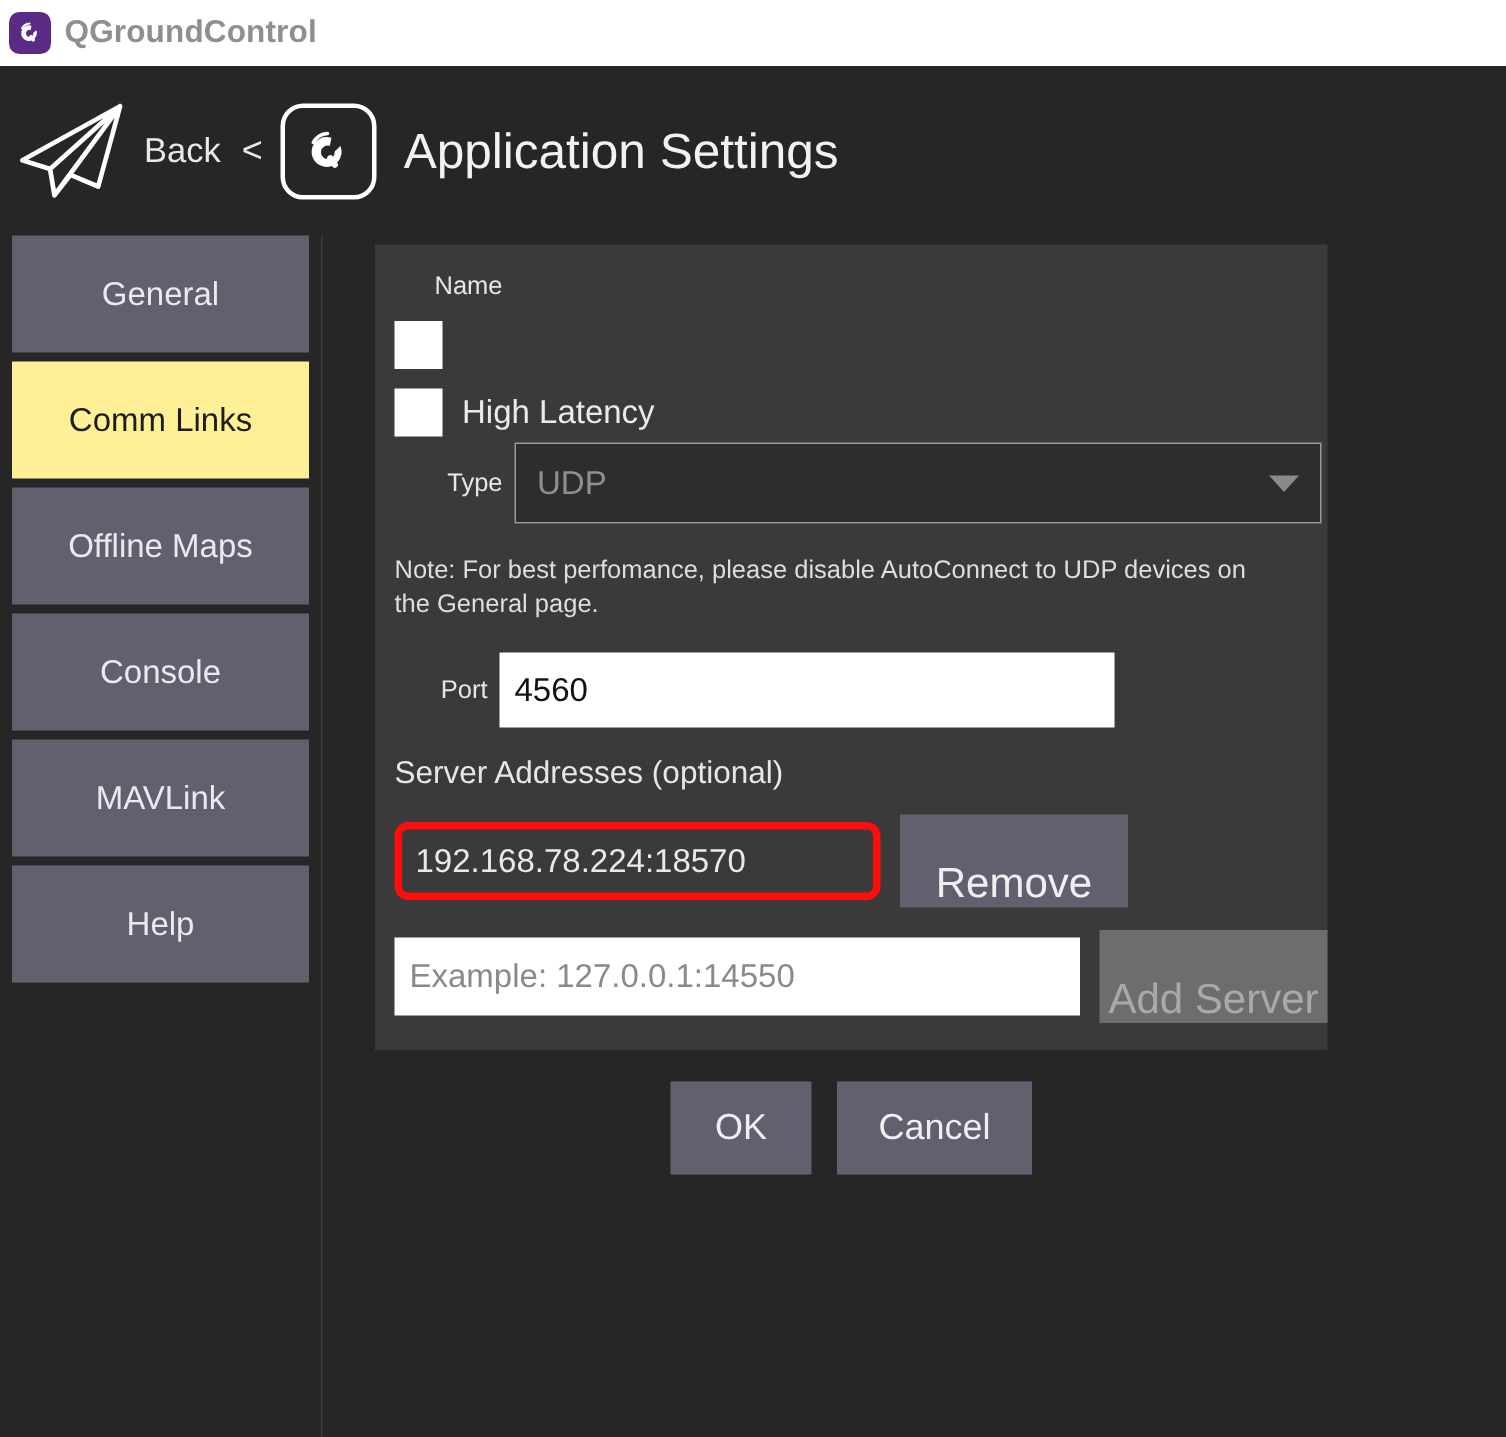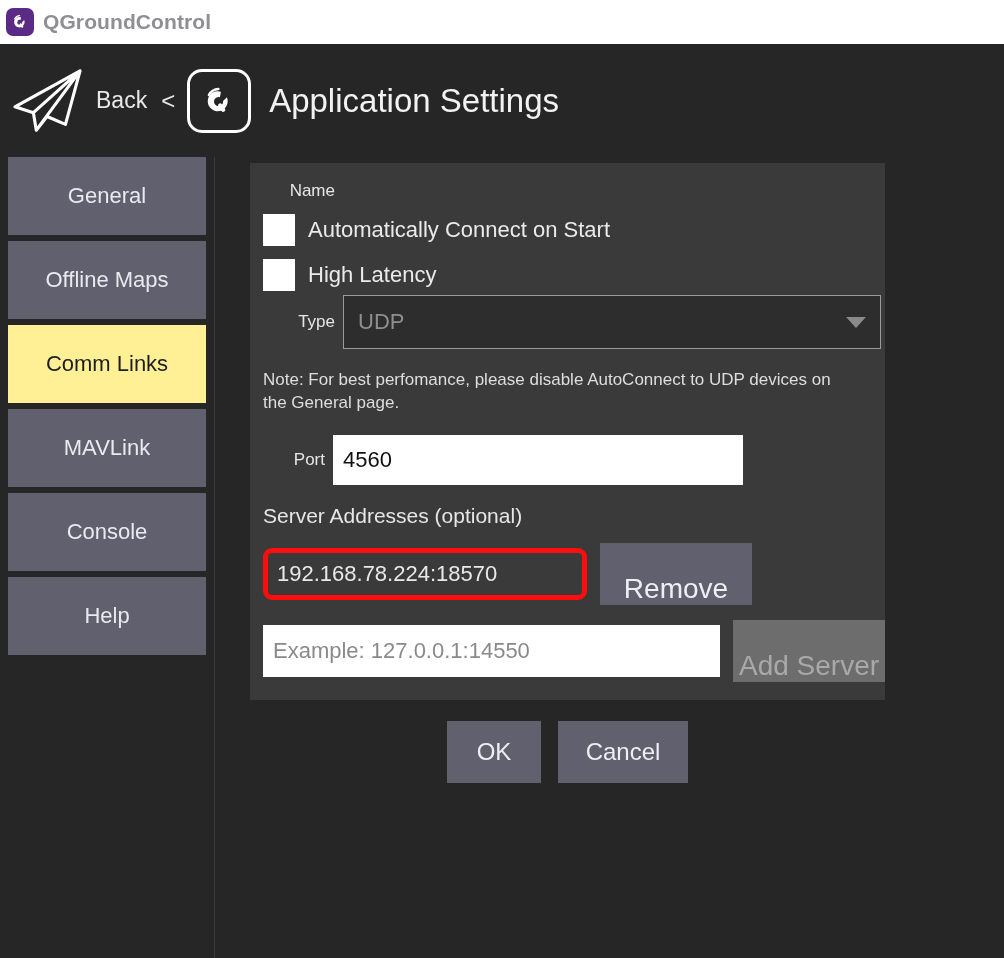--- a/index.html
+++ b/index.html
@@ -316,48 +316,47 @@
   </div>
   <span id="header-title">Application Settings</span>
 </div>
 
 <div id="content">
 
   <div id="sidebar">
     <div class="nav-btn">
       <span>General</span>
     </div>
+    <div class="nav-btn selected">
+      <span>Comm Links</span>
+    </div>
     <div class="nav-btn">
       <span>Offline Maps</span>
     </div>
-    <div class="nav-btn selected">
-      <span>Comm Links</span>
+    <div class="nav-btn">
+      <span>Console</span>
     </div>
     <div class="nav-btn">
       <span>MAVLink</span>
     </div>
     <div class="nav-btn">
-      <span>Console</span>
-    </div>
-    <div class="nav-btn">
       <span>Help</span>
     </div>
   </div>
 
   <div id="main">
 
     <div id="form-panel">
 
       <div class="row" id="name-row">
         <span class="field-label" id="name-label">Name</span>
       </div>
 
       <div class="check-row">
         <div class="checkbox"></div>
-        <span class="check-label">Automatically Connect on Start</span>
       </div>
 
       <div class="check-row">
         <div class="checkbox"></div>
         <span class="check-label">High Latency</span>
       </div>
 
       <div class="row" id="type-row">
         <span class="field-label" id="type-label">Type</span>
         <div id="type-select">

